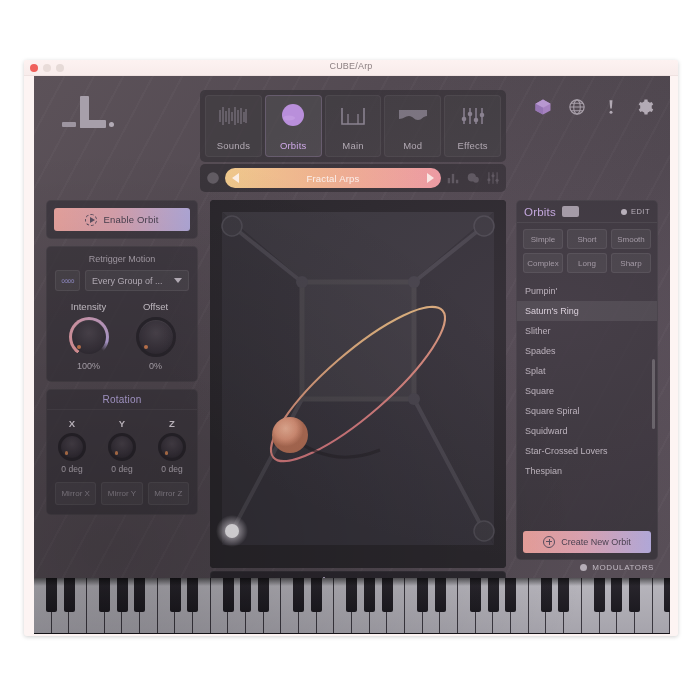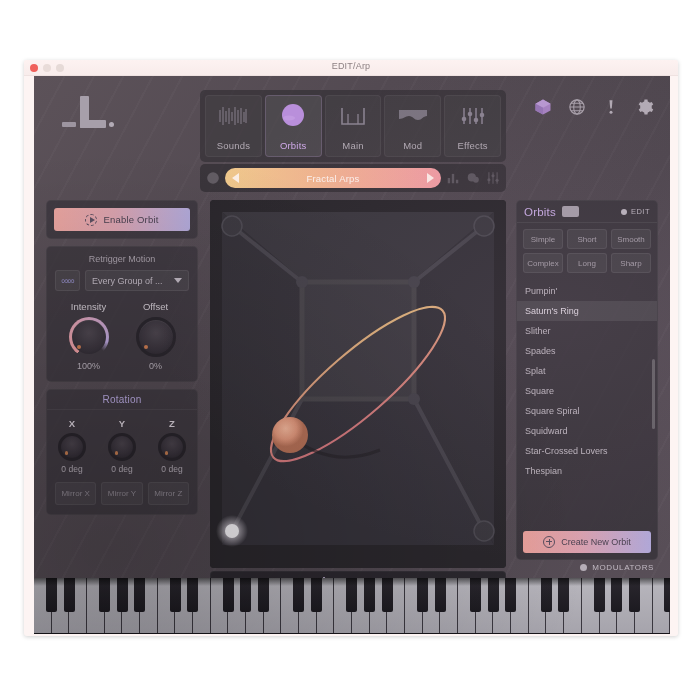--- a/index.html
+++ b/index.html
@@ -284,21 +284,21 @@
 
 <div id="root">
   <div class="window">
 
     <div class="titlebar">
       <div class="lights">
         <span class="light l-close"></span>
         <span class="light l-min"></span>
         <span class="light l-max"></span>
       </div>
-      <div class="win-title">EDIT/Arp</div>
+      <div class="win-title">CUBE/Arp</div>
     </div>
 
     <div class="plugin">
 
       <div class="logo">
         <span class="bar-v"></span>
         <span class="bar-h"></span>
         <span class="bar-s"></span>
         <span class="dot"></span>
       </div>

